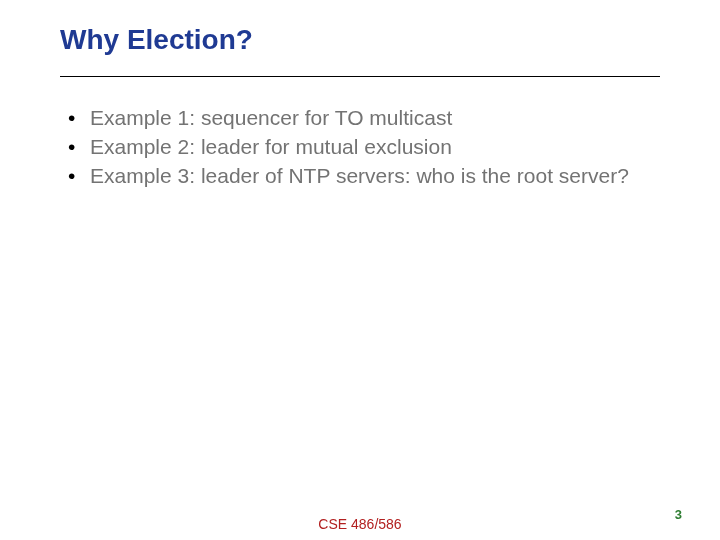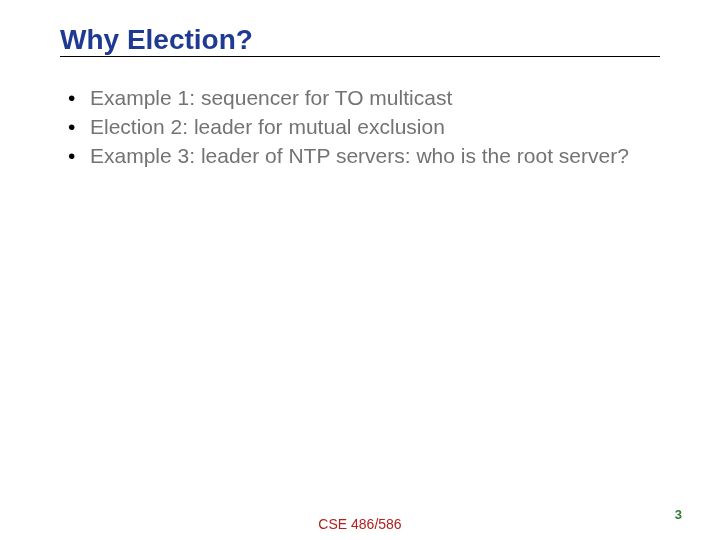--- a/index.html
+++ b/index.html
@@ -18,21 +18,21 @@
     .slide {
       width: 100%;
       height: 100%;
       padding: 24px 60px 0 60px;
       position: relative;
     }
     .title {
       color: #1f3a93;
       font-size: 28px;
       font-weight: bold;
-      margin-bottom: 0;
+      margin-bottom: 20px;
     }
     .title-underline {
       border: none;
       border-top: 1px solid #000000;
       margin-bottom: 28px;
       width: 100%;
     }
     .bullets {
       list-style: none;
       padding-left: 8px;
@@ -73,18 +73,18 @@
     }
   </style>
 </head>
 <body>
 
 <div class="slide">
   <h1 class="title">Why Election?</h1>
   <hr class="title-underline">
   <ul class="bullets">
     <li>Example 1: sequencer for TO multicast</li>
-    <li>Election 2: leader for mutual exclusion</li>
+    <li>Example 2: leader for mutual exclusion</li>
     <li>Example 3: leader of NTP servers: who is the root server?</li>
   </ul>
   <div class="footer-center">CSE 486/586</div>
   <div class="footer-right">3</div>
 </div>
 
 </body></html>

